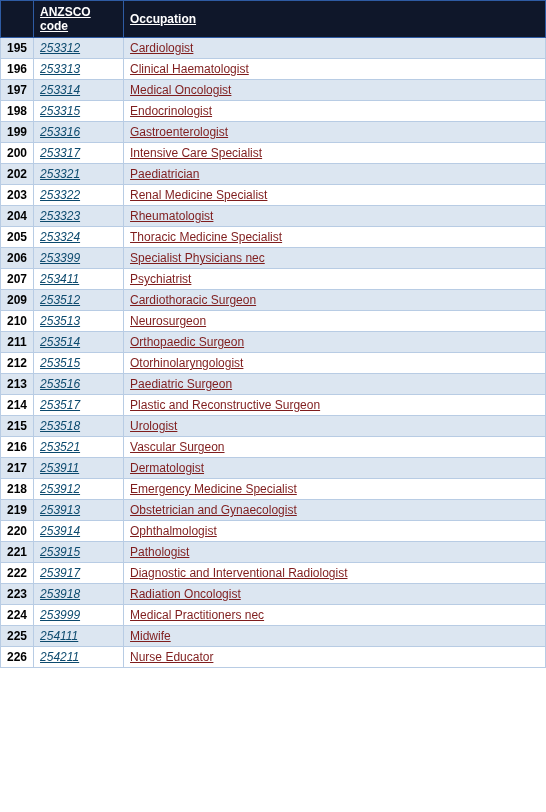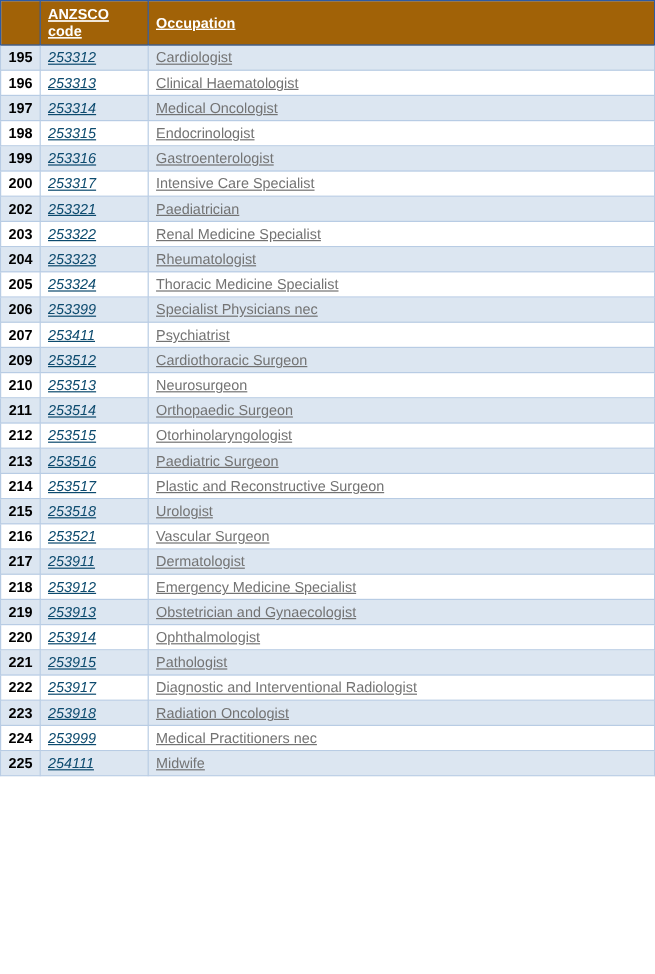--- a/index.html
+++ b/index.html
@@ -7,23 +7,22 @@
       font-family: Arial, sans-serif;
       font-size: 12px;
       background: #fff;
       width: 546px;
     }
     table {
       width: 100%;
       border-collapse: collapse;
     }
     thead tr {
-      background: #a16207;
+      background: #0f172a;
       color: #fff;
-      text-decoration: underline;
     }
     thead th {
       padding: 4px 6px;
       text-align: left;
       font-weight: bold;
       border: 1px solid #2e5ba3;
       font-size: 12px;
     }
     tbody tr:nth-child(odd) {
       background: #dce6f1;
@@ -43,21 +42,21 @@
       width: 32px;
     }
     td.code {
       width: 90px;
       text-decoration: underline;
       color: #0c4a6e;
       font-style: italic;
     }
     td.occ {
       text-decoration: underline;
-      color: #737373;
+      color: #7f1d1d;
     }
     thead th.th-num {
       width: 32px;
     }
     thead th.th-code {
       width: 90px;
       text-decoration: underline;
     }
     thead th.th-occ {
       text-decoration: underline;
@@ -213,14 +212,19 @@
       <tr>
         <td class="num">224</td>
         <td class="code">253999</td>
         <td class="occ">Medical Practitioners nec</td>
       </tr>
       <tr>
         <td class="num">225</td>
         <td class="code">254111</td>
         <td class="occ">Midwife</td>
       </tr>
+      <tr>
+        <td class="num">226</td>
+        <td class="code">254211</td>
+        <td class="occ">Nurse Educator</td>
+      </tr>
     </tbody>
 </table>
 
 </body></html>

